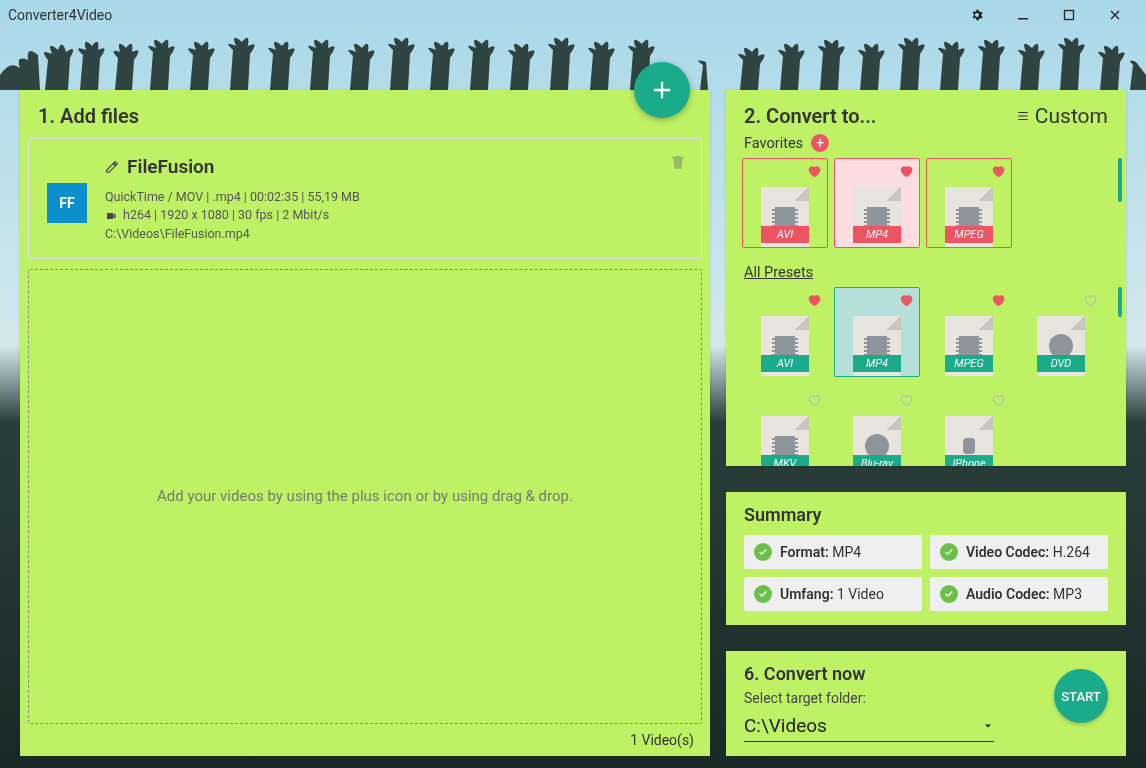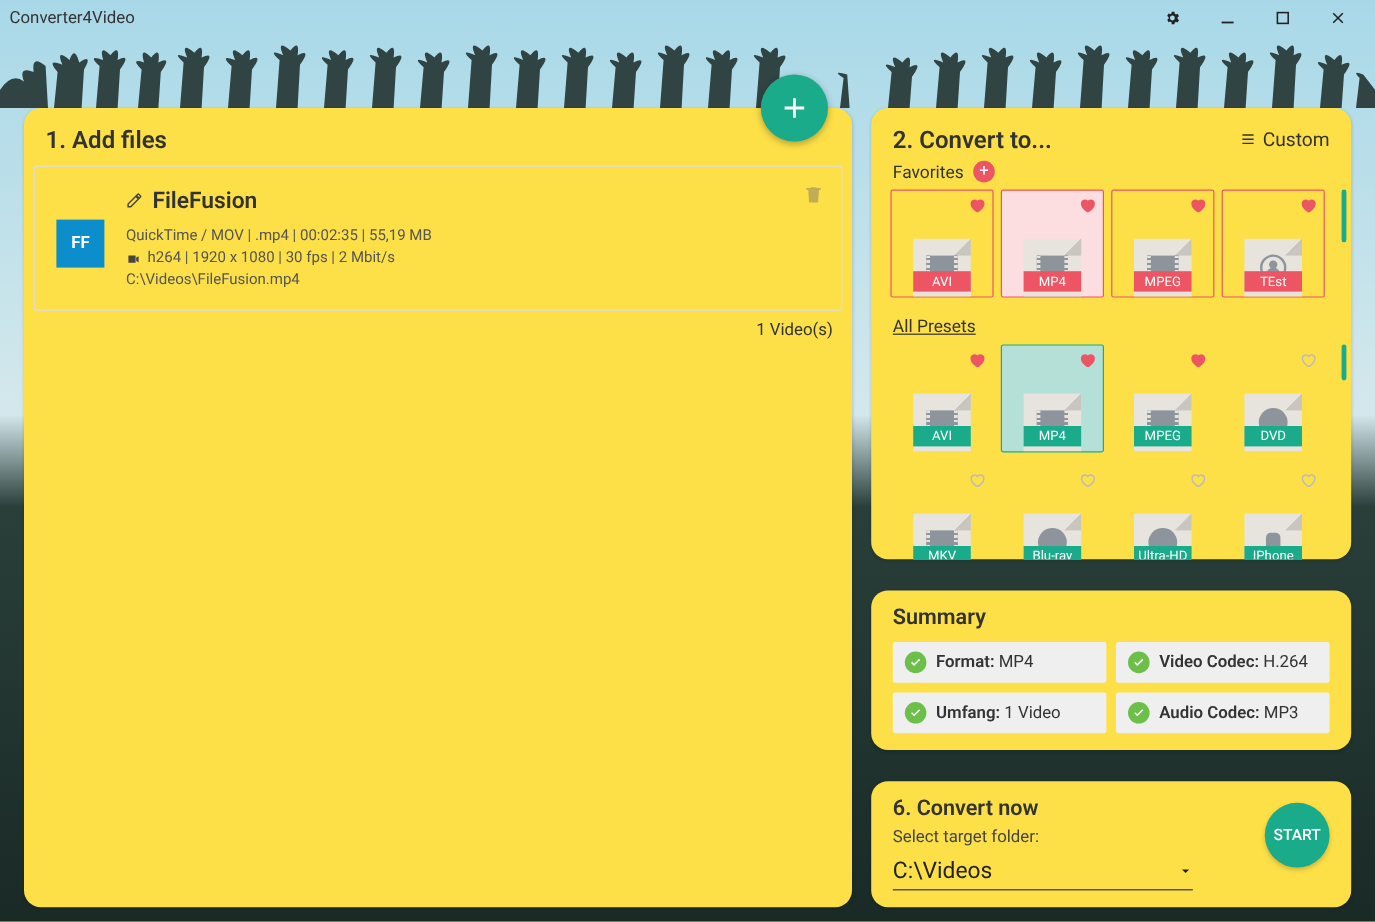--- a/index.html
+++ b/index.html
@@ -5,48 +5,48 @@
 * { box-sizing: border-box; margin: 0; padding: 0; }
 body { font-family: -apple-system, BlinkMacSystemFont, "Segoe UI", Roboto, Arial, sans-serif; width: 1146px; height: 768px; overflow: hidden; background: linear-gradient(to bottom, #a8d8e8 0%, #d4e8ec 45%, #2a3f3a 55%, #1a2a26 100%); position: relative; }
 .titlebar { height: 30px; display: flex; align-items: center; padding: 0 8px; background: transparent; }
 .titlebar-title { font-size: 14px; color: #333; flex: 1; }
 .titlebar-btns { display: flex; gap: 0; }
 .titlebar-btn { width: 46px; height: 30px; display: flex; align-items: center; justify-content: center; cursor: pointer; }
 .titlebar-btn svg { width: 14px; height: 14px; }
 .palms { position: absolute; top: 30px; left: 0; right: 0; height: 60px; pointer-events: none; }
 .palms svg { width: 100%; height: 60px; }
 .content { position: absolute; top: 90px; left: 20px; right: 20px; bottom: 12px; display: flex; gap: 16px; }
-.panel { background: #fde047; border-radius: 14px; box-shadow: 0 1px 3px rgba(0,0,0,0.15); }
+.panel { background: #bef264; border-radius: 0; box-shadow: 0 1px 3px rgba(0,0,0,0.15); justify-content: space-between; }
 .left-col { flex: 1; display: flex; flex-direction: column; position: relative; }
 .right-col { width: 400px; display: flex; flex-direction: column; gap: 26px; }
 .add-btn { position: absolute; top: -28px; right: 20px; width: 56px; height: 56px; border-radius: 50%; background: #1aab8a; display: flex; align-items: center; justify-content: center; box-shadow: 0 2px 6px rgba(0,0,0,0.3); z-index: 10; cursor: pointer; }
 .add-btn svg { width: 28px; height: 28px; fill: #fff; }
 .section-title { font-size: 20px; font-weight: 600; color: #333; padding: 14px 18px 10px; }
 .file-card { margin: 0 8px; border: 1px solid #ddd; border-radius: 3px; padding: 14px 18px; display: flex; gap: 18px; align-items: flex-start; position: relative; }
 .file-thumb { width: 40px; height: 40px; background: #0b8ecb; display: flex; align-items: center; justify-content: center; color: #fff; font-weight: 700; font-size: 14px; margin-top: 30px; }
 .file-info { flex: 1; font-size: 13px; color: #444; line-height: 1.5; }
 .file-name-row { display: flex; align-items: center; gap: 8px; font-size: 19px; font-weight: 600; color: #333; margin-bottom: 6px; }
 .file-name-row svg { width: 14px; height: 14px; }
 .file-meta { font-size: 12.5px; color: #555; display: flex; align-items: center; gap: 6px; }
 .file-meta svg { width: 12px; height: 12px; }
 .trash-btn { position: absolute; top: 14px; right: 14px; cursor: pointer; opacity: 0.4; }
 .trash-btn svg { width: 18px; height: 18px; }
 .dropzone { margin: 10px 8px 0; flex: 1; border: 1.5px dashed #888; border-radius: 2px; display: flex; align-items: center; justify-content: center; color: #777; font-size: 15px; }
 .footer-count { text-align: right; font-size: 14px; color: #333; padding: 8px 16px; }
 .convert-header { display: flex; align-items: center; justify-content: space-between; padding: 14px 18px 6px; }
-.custom-btn { display: flex; align-items: center; gap: 4px; font-size: 16px; color: #333; cursor: pointer; }
+.custom-btn { display: flex; align-items: center; gap: 4px; font-size: 21px; color: #333; cursor: pointer; }
 .custom-btn svg { width: 16px; height: 14px; }
 .favs-row { padding: 0 18px 6px; display: flex; align-items: center; gap: 8px; font-size: 14.5px; color: #333; }
 .add-fav { width: 18px; height: 18px; border-radius: 50%; background: #ed5564; display: flex; align-items: center; justify-content: center; color: #fff; font-size: 14px; line-height: 1; cursor: pointer; }
 .preset-grid { display: flex; gap: 6px; padding: 0 16px 10px; position: relative; }
 .preset-tile { width: 86px; height: 90px; border: 1px solid transparent; border-radius: 2px; position: relative; display: flex; flex-direction: column; align-items: center; justify-content: flex-end; cursor: pointer; }
 .preset-tile.fav { border: 1.5px solid #ed5564; }
 .preset-tile.sel-red { background: #fcdde0; border: 1.5px solid #ed5564; }
 .preset-tile.sel-teal { background: #b5e0d7; border: 1.5px solid #1aab8a; }
-.preset-icon { width: 48px; height: 48px; background: #e6e4dc; position: relative; margin-bottom: 0; display: flex; align-items: center; justify-content: center; }
+.preset-icon { width: 48px; height: 60px; background: #e6e4dc; position: relative; margin-bottom: 0; display: flex; align-items: center; justify-content: center; font-style: italic; }
 .preset-icon::before { content: ""; position: absolute; top: 0; right: 0; width: 14px; height: 14px; background: linear-gradient(135deg, transparent 49%, #c8c6be 50%); }
 .preset-icon-inner { width: 26px; height: 20px; background: #8d949c; position: relative; }
 .preset-icon-inner.film::before, .preset-icon-inner.film::after { content: ""; position: absolute; top: 0; bottom: 0; width: 3px; background: repeating-linear-gradient(#e6e4dc 0 2px, #8d949c 2px 4px); }
 .preset-icon-inner.film::before { left: 0; }
 .preset-icon-inner.film::after { right: 0; }
 .preset-icon-inner.disc { width: 24px; height: 24px; border-radius: 50%; background: #8d949c; }
 .preset-icon-inner.user { width: 22px; height: 22px; border-radius: 50%; border: 2px solid #8d949c; background: transparent; position: relative; }
 .preset-icon-inner.user::before { content:""; position:absolute; width:7px; height:7px; border-radius:50%; background:#8d949c; top:3px; left:50%; transform:translateX(-50%);}
 .preset-icon-inner.user::after { content:""; position:absolute; width:12px; height:7px; border-radius:6px 6px 0 0; background:#8d949c; bottom:2px; left:50%; transform:translateX(-50%);}
 .preset-icon-inner.apple { width:12px; height:16px; background:#8d949c; border-radius:4px; }
@@ -165,20 +165,23 @@
         </div>
         <div class="file-meta">C:\Videos\FileFusion.mp4</div>
       </div>
       <div class="trash-btn">
         <svg viewBox="0 0 24 24" fill="#666">
             <path d="M6 7h12l-1 14H7L6 7zm3-3h6l1 2H8l1-2zM4 5h16v2H4z"></path>
           </svg>
       </div>
     </div>
 
+    <div class="dropzone">
+      <span>Add your videos by using the plus icon or by using drag &amp; drop.</span>
+    </div>
     <div class="footer-count">1 Video(s)</div>
   </div>
 
   <div class="right-col">
     <div class="panel convert-panel">
       <div class="convert-header">
         <div class="section-title" style="padding:0">2. Convert to...</div>
         <div class="custom-btn">
           <svg viewBox="0 0 24 24" fill="none" stroke="#333" stroke-width="2">
               <path d="M4 6h16M4 12h16M4 18h16"></path>
@@ -215,29 +218,20 @@
           </div>
           <div class="preset-tile fav">
             <div class="heart"><svg viewBox="0 0 24 24" fill="#ed5564" stroke="#ed5564" stroke-width="2">
                 <path d="M12 21s-8-5.3-8-11a5 5 0 019-3 5 5 0 019 3c0 5.7-8 11-8 11z"></path>
               </svg></div>
             <div class="preset-icon">
               <div class="preset-icon-inner film"></div>
               <div class="preset-label red">MPEG</div>
             </div>
           </div>
-          <div class="preset-tile fav">
-            <div class="heart"><svg viewBox="0 0 24 24" fill="#ed5564" stroke="#ed5564" stroke-width="2">
-                <path d="M12 21s-8-5.3-8-11a5 5 0 019-3 5 5 0 019 3c0 5.7-8 11-8 11z"></path>
-              </svg></div>
-            <div class="preset-icon">
-              <div class="preset-icon-inner user"></div>
-              <div class="preset-label red">TEst</div>
-            </div>
-          </div>
         <div class="scroll-ind" style="top:0;height:44px;"></div>
       </div>
 
       <div class="all-presets-title">All Presets</div>
       <div class="preset-grid" id="preset-grid-1" style="position:relative;">
           <div class="preset-tile ">
             <div class="heart"><svg viewBox="0 0 24 24" fill="#ed5564" stroke="#ed5564" stroke-width="2">
                 <path d="M12 21s-8-5.3-8-11a5 5 0 019-3 5 5 0 019 3c0 5.7-8 11-8 11z"></path>
               </svg></div>
             <div class="preset-icon">
@@ -284,29 +278,20 @@
               <div class="preset-label teal">MKV</div>
             </div>
           </div>
           <div class="preset-tile ">
             <div class="heart"><svg viewBox="0 0 24 24" fill="none" stroke="#bbb" stroke-width="2">
                 <path d="M12 21s-8-5.3-8-11a5 5 0 019-3 5 5 0 019 3c0 5.7-8 11-8 11z"></path>
               </svg></div>
             <div class="preset-icon">
               <div class="preset-icon-inner disc"></div>
               <div class="preset-label teal">Blu-ray</div>
-            </div>
-          </div>
-          <div class="preset-tile ">
-            <div class="heart"><svg viewBox="0 0 24 24" fill="none" stroke="#bbb" stroke-width="2">
-                <path d="M12 21s-8-5.3-8-11a5 5 0 019-3 5 5 0 019 3c0 5.7-8 11-8 11z"></path>
-              </svg></div>
-            <div class="preset-icon">
-              <div class="preset-icon-inner disc"></div>
-              <div class="preset-label teal">Ultra-HD</div>
             </div>
           </div>
           <div class="preset-tile ">
             <div class="heart"><svg viewBox="0 0 24 24" fill="none" stroke="#bbb" stroke-width="2">
                 <path d="M12 21s-8-5.3-8-11a5 5 0 019-3 5 5 0 019 3c0 5.7-8 11-8 11z"></path>
               </svg></div>
             <div class="preset-icon">
               <div class="preset-icon-inner apple"></div>
               <div class="preset-label teal">IPhone</div>
             </div>

